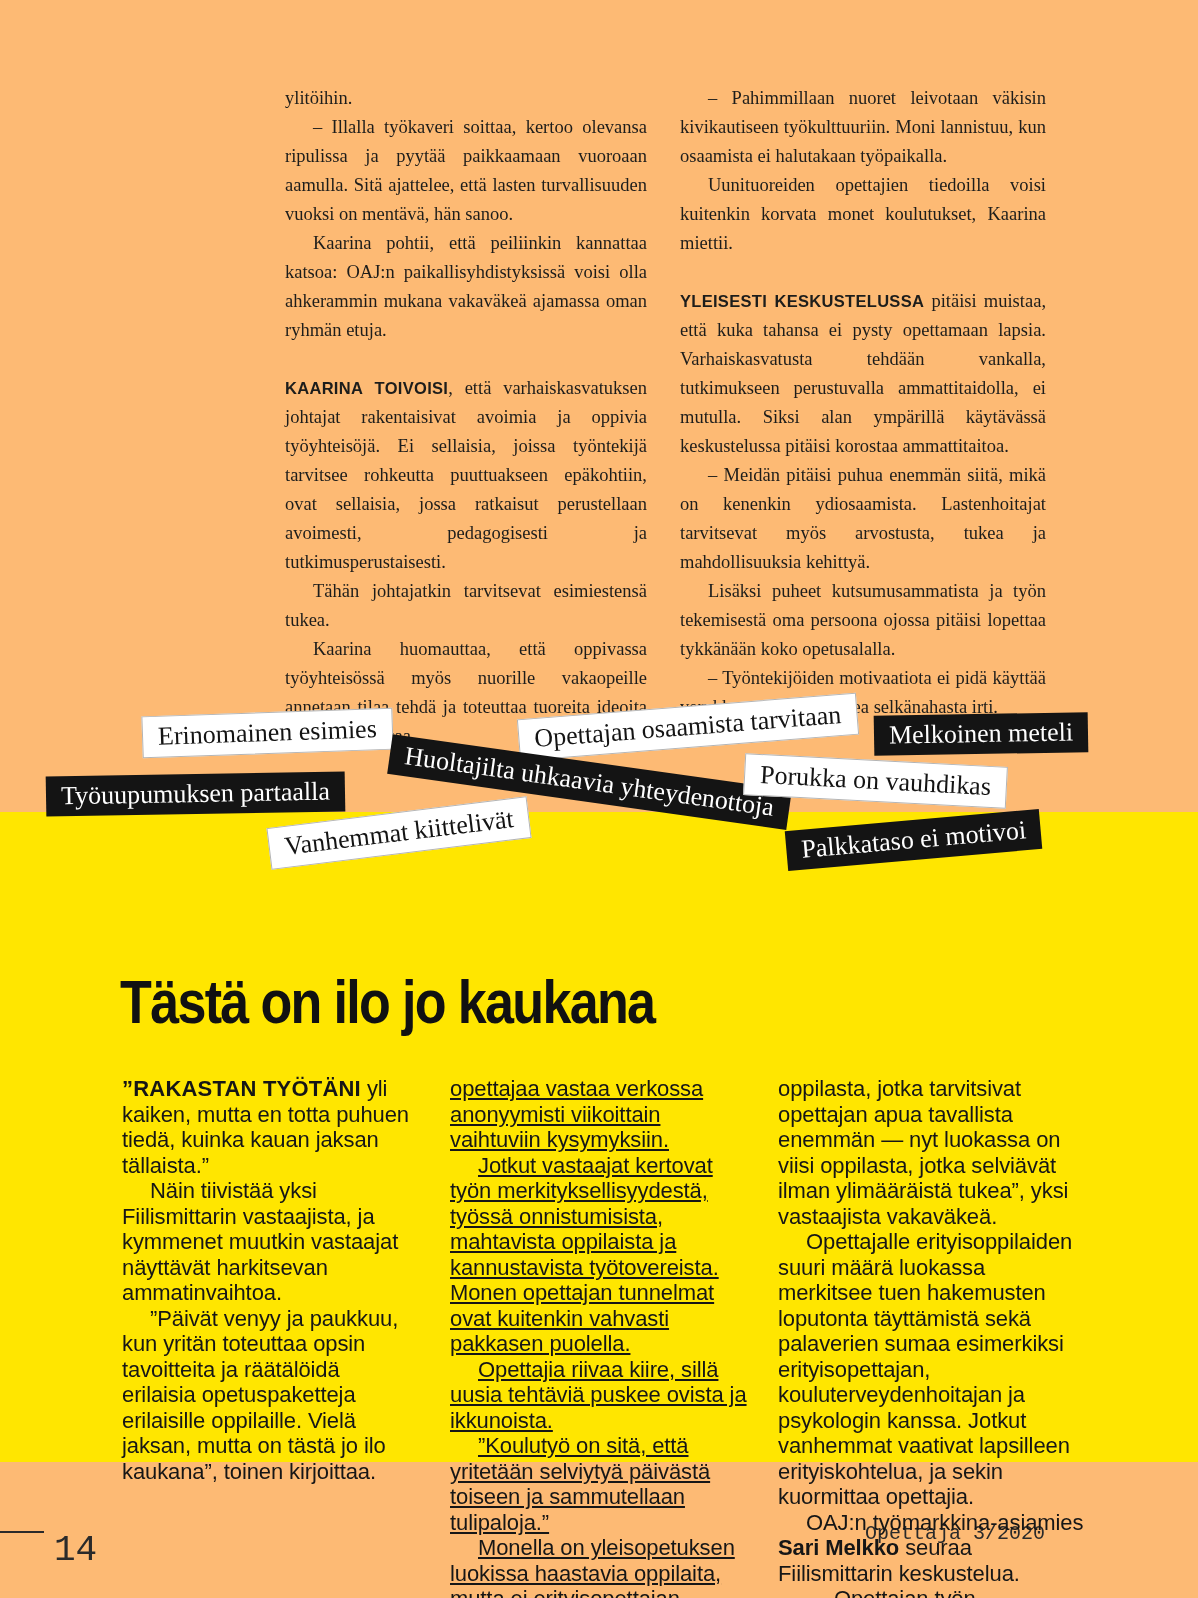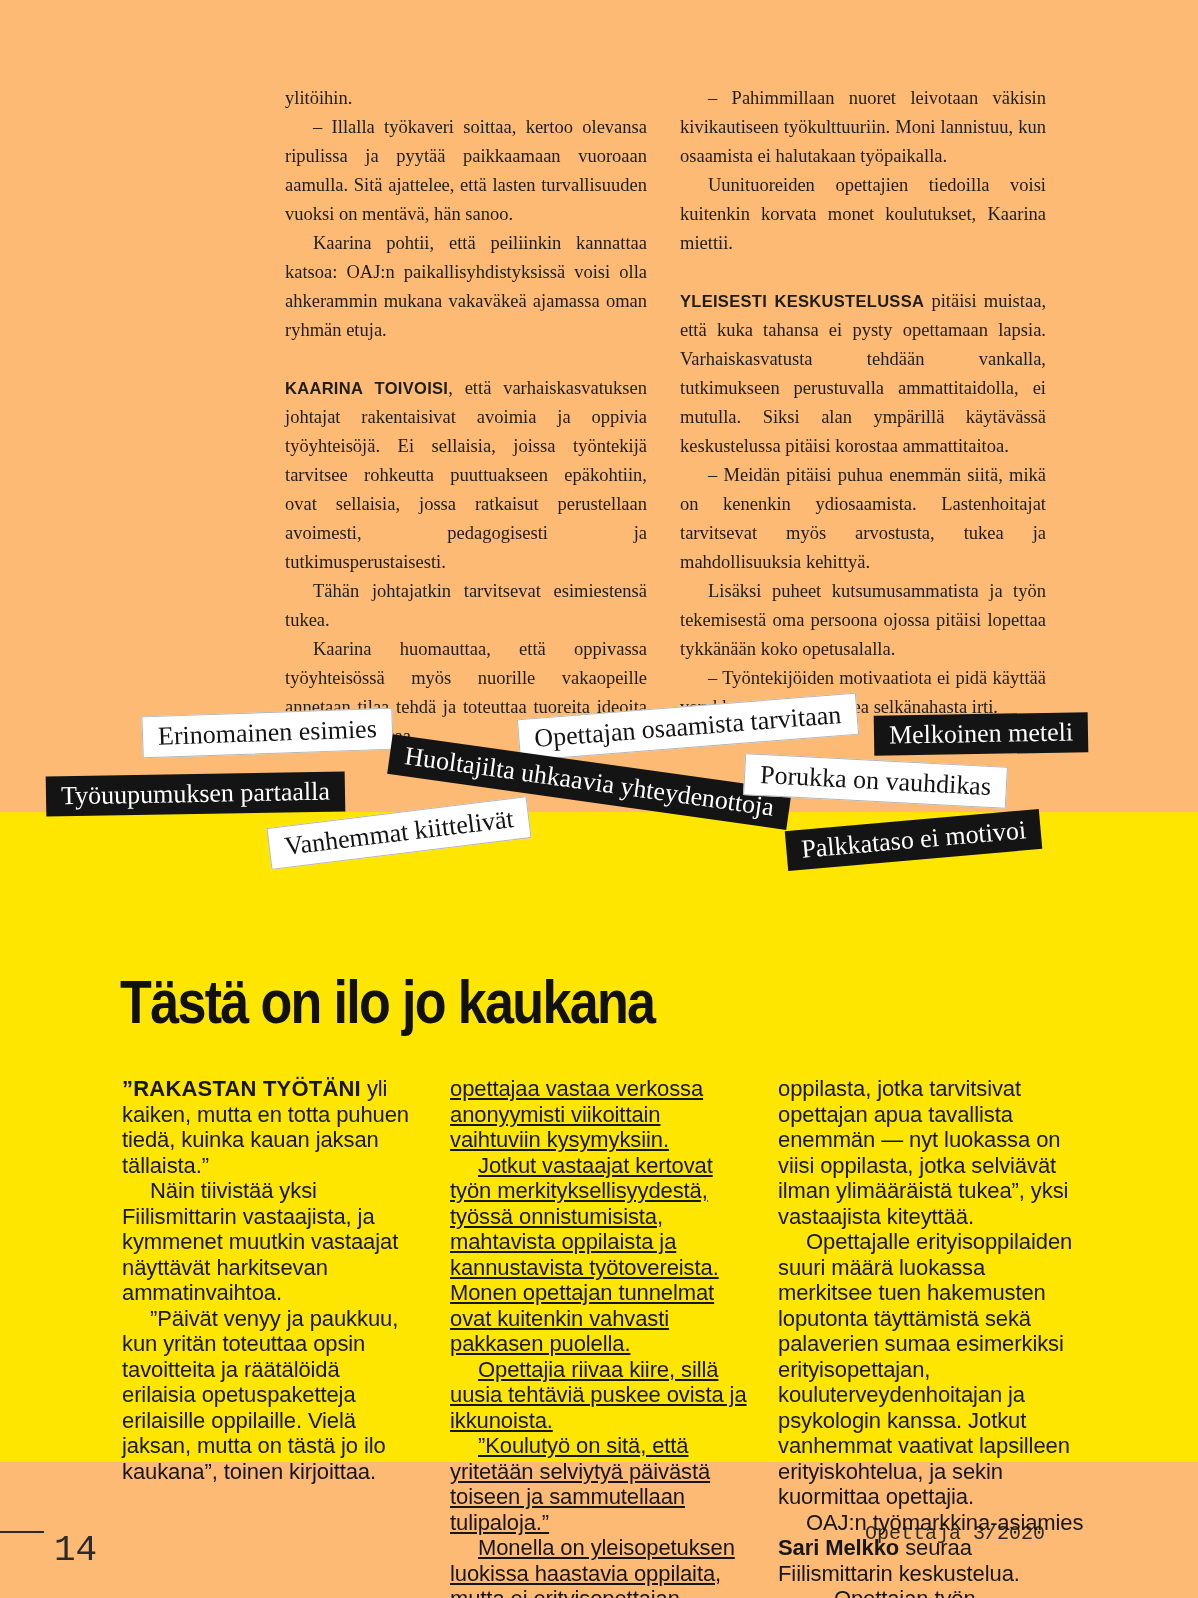--- a/index.html
+++ b/index.html
@@ -104,21 +104,21 @@
   <div class="fcol fcol2">
     <p>opettajaa vastaa verkossa anonyymisti viikoittain vaihtuviin kysymyksiin.</p>
     <p class="ind">Jotkut vastaajat kertovat työn merkityksellisyydestä, työssä onnistumisista, mahtavista oppilaista ja kannustavista työtovereista. Monen opettajan tunnelmat ovat kuitenkin vahvasti pakkasen puolella.</p>
     <p class="ind">Opettajia riivaa kiire, sillä uusia tehtäviä puskee ovista ja ikkunoista.</p>
     <p class="ind">”Koulutyö on sitä, että yritetään selviytyä päivästä toiseen ja sammutellaan tulipaloja.”</p>
     <p class="ind">Monella on yleisopetuksen luokissa haastavia oppilaita, mutta ei erityisopettajan koulutusta.</p>
     <p class="ind">”Ennen luokassa oli noin viisi</p>
   </div>
 
   <div class="fcol fcol3">
-    <p>oppilasta, jotka tarvitsivat opettajan apua tavallista enemmän — nyt luokassa on viisi oppilasta, jotka selviävät ilman ylimääräistä tukea”, yksi vastaajista kiteyttää.</p>
+    <p>oppilasta, jotka tarvitsivat opettajan apua tavallista enemmän — nyt luokassa on viisi oppilasta, jotka selviävät ilman ylimääräistä tukea”, yksi vastaajista vakaväkeä.</p>
     <p class="ind">Opettajalle erityisoppilaiden suuri määrä luokassa merkitsee tuen hakemusten loputonta täyttämistä sekä palaverien sumaa esimerkiksi erityisopettajan, kouluterveydenhoitajan ja psykologin kanssa. Jotkut vanhemmat vaativat lapsilleen erityiskohtelua, ja sekin kuormittaa opettajia.</p>
     <p class="ind"><span>OAJ:n työmarkkina-asiamies </span><span class="fbold">Sari Melkko</span><span> seuraa Fiilismittarin keskustelua.</span></p>
     <p class="ind">— Opettajan työn erityispiirre on</p>
   </div>
 
   <div class="footer-rule"></div>
   <div class="page-number">14</div>
   <div class="issue-label">Opettaja 3/2020</div>
 
 </div>

